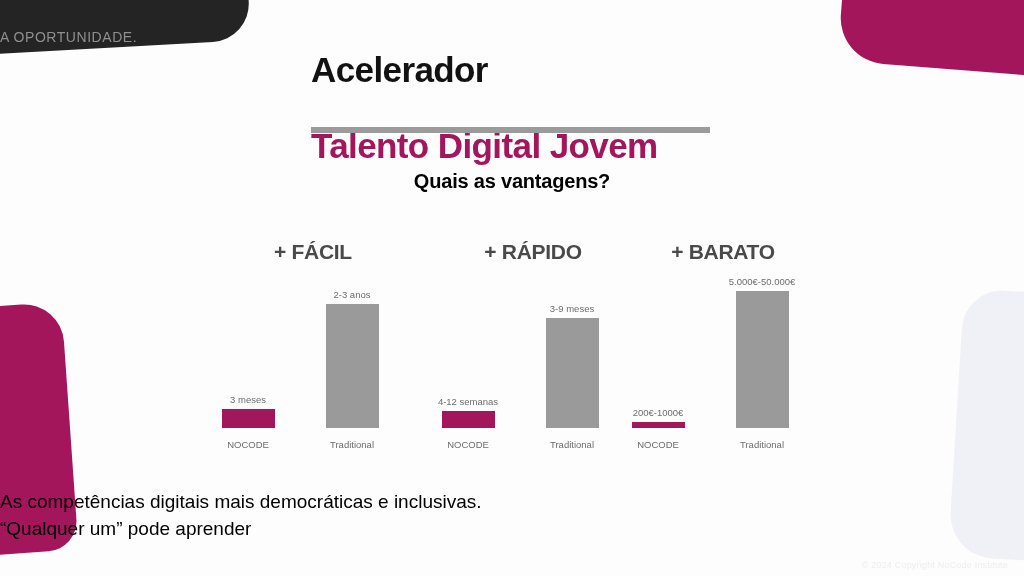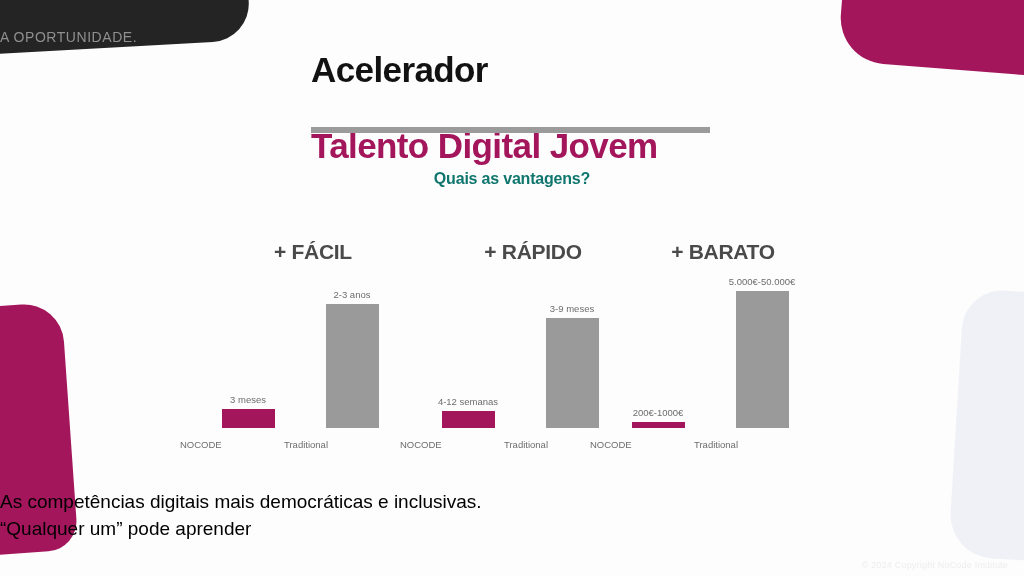--- a/index.html
+++ b/index.html
@@ -100,23 +100,23 @@
     height: 6px;
     background: #9b9b9b;
   }
 
   .section-question {
     position: absolute;
     left: 0;
     right: 0;
     top: 170px;
     text-align: center;
-    font-size: 16px;
-    font-weight: bold;
-    color: #0f766e;
+    font-size: 20px;
+    font-weight: bold;
+    color: #000000;
     letter-spacing: -0.2px;
   }
 
   
   #chart-area {
     position: absolute;
     left: 0;
     top: 230px;
     width: 1024px;
     height: 225px;
@@ -170,20 +170,21 @@
     text-align: center;
     font-size: 9.5px;
     color: #6d6d6d;
     white-space: nowrap;
   }
   .bar-axis-label {
     position: absolute;
     bottom: 5px;
     left: -18px;
     right: -18px;
+    text-align: center;
     font-size: 9.5px;
     color: #6d6d6d;
     white-space: nowrap;
   }
 
   
   .footer-copy {
     position: absolute;
     left: 0;
     right: 0;

